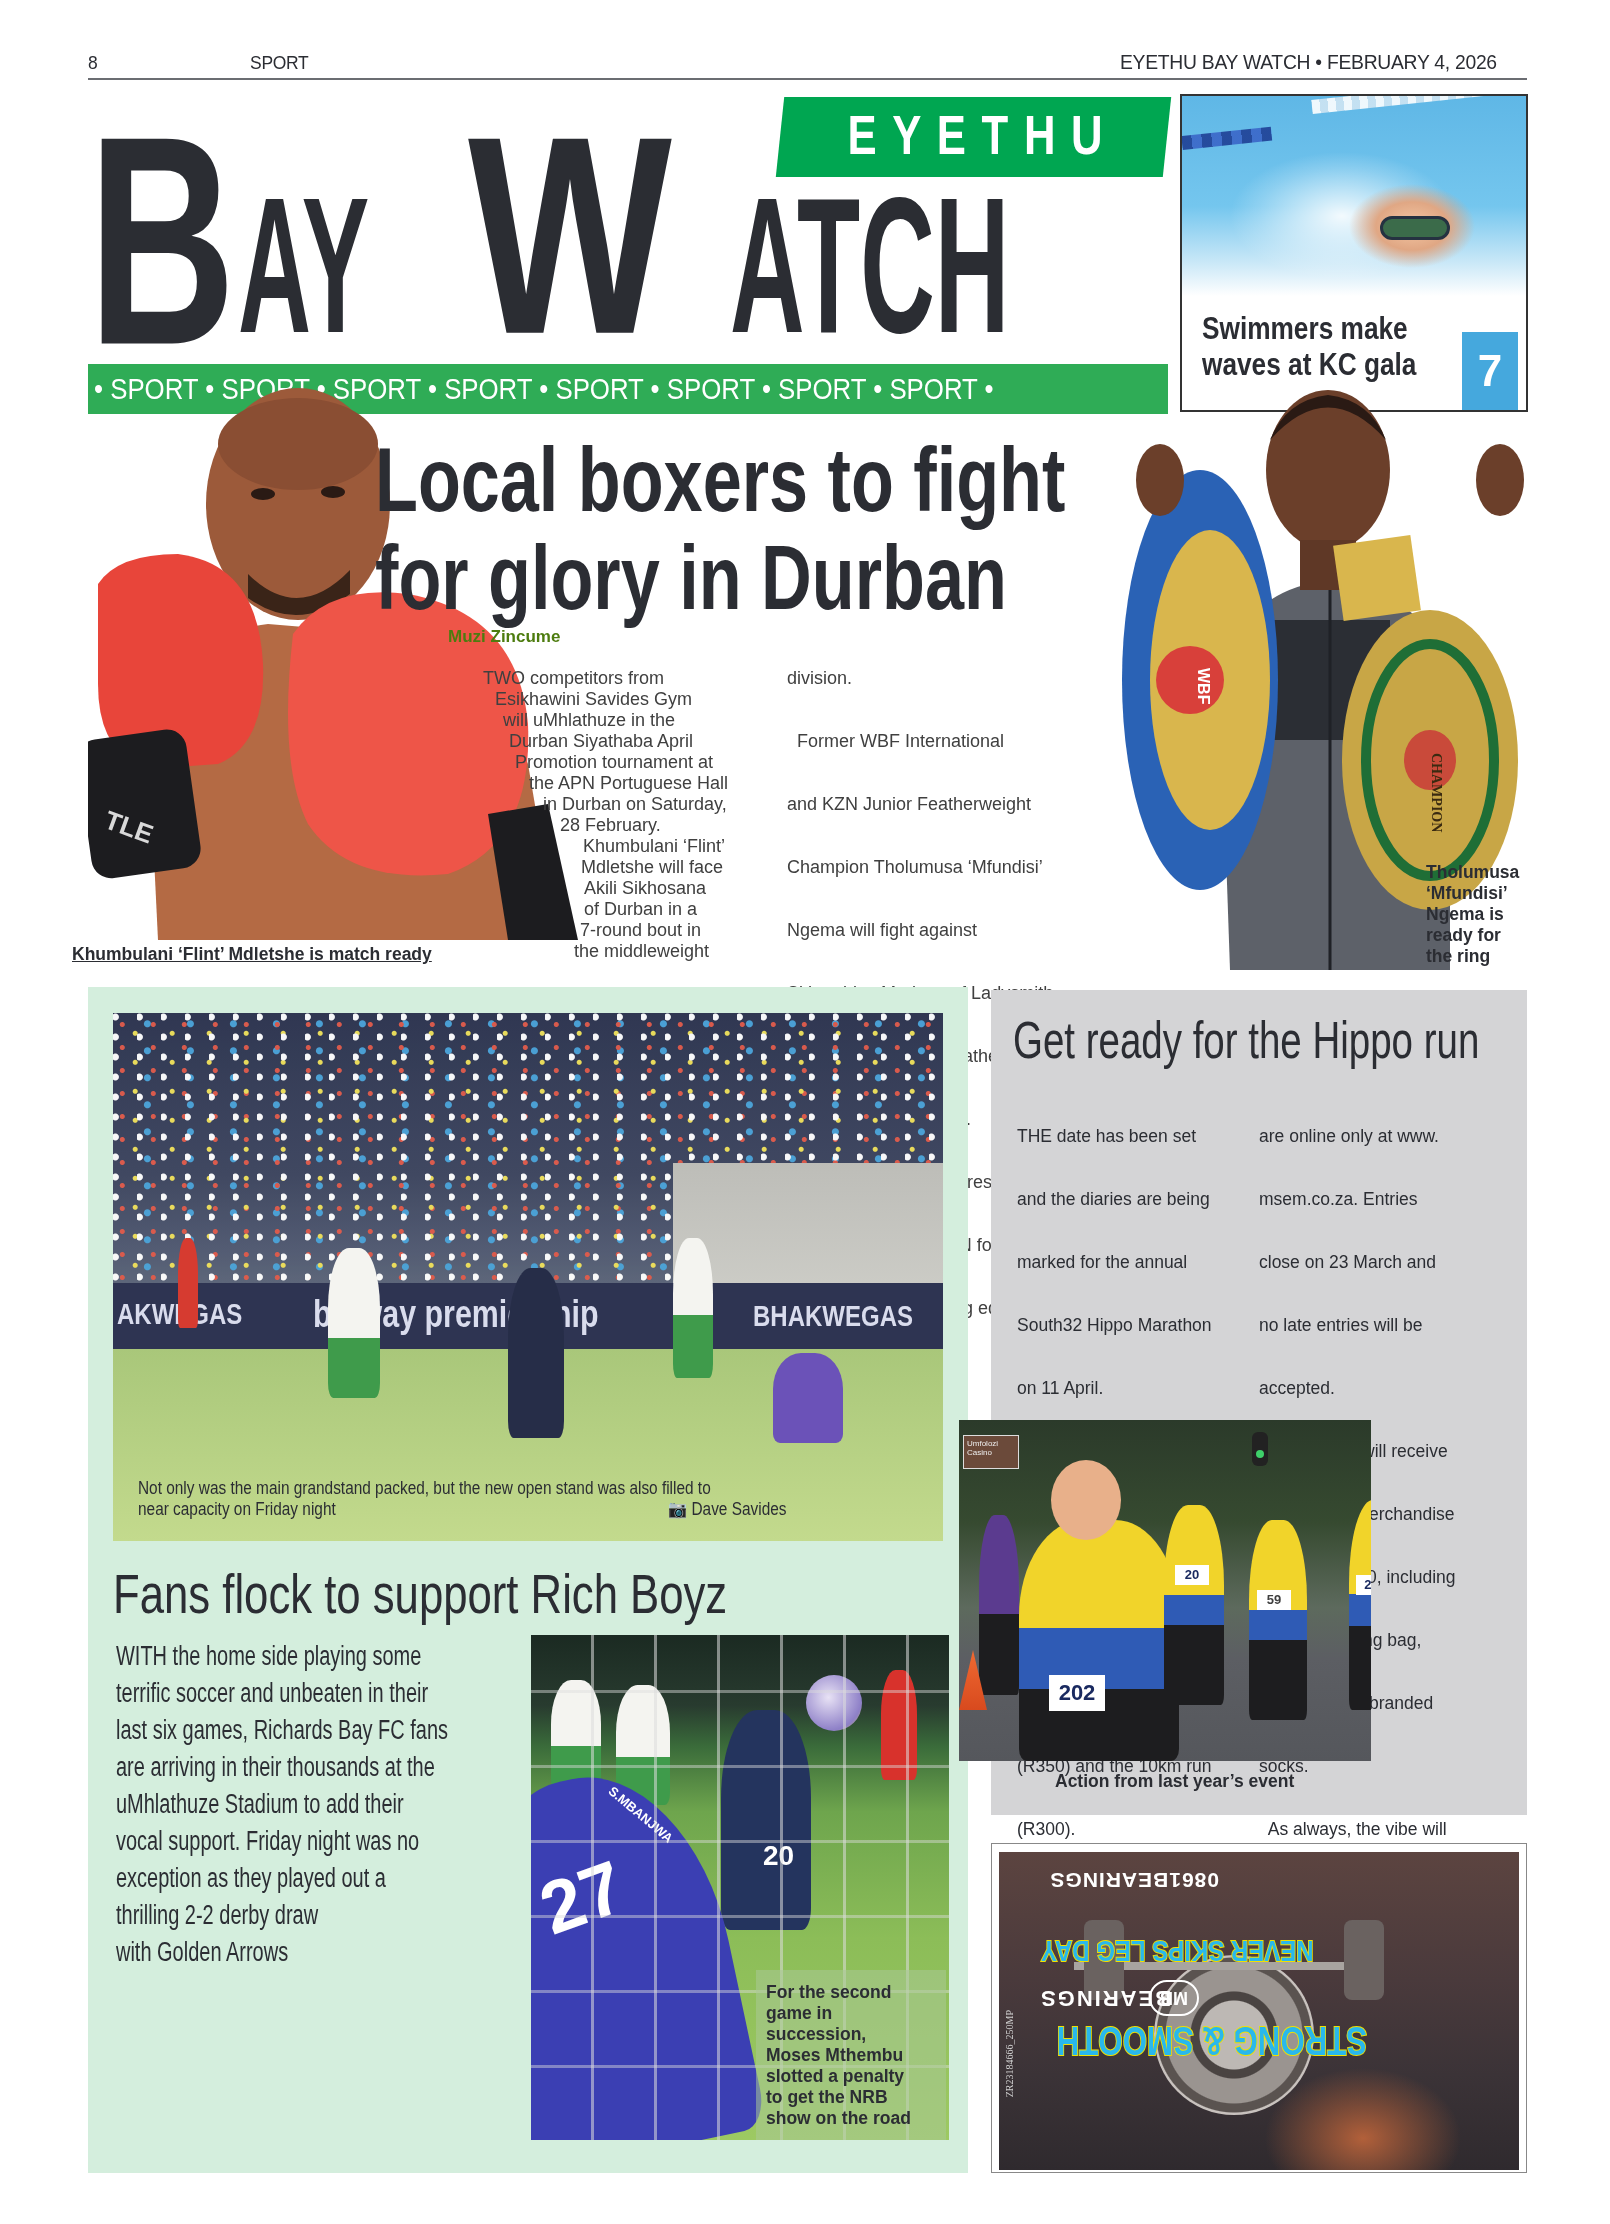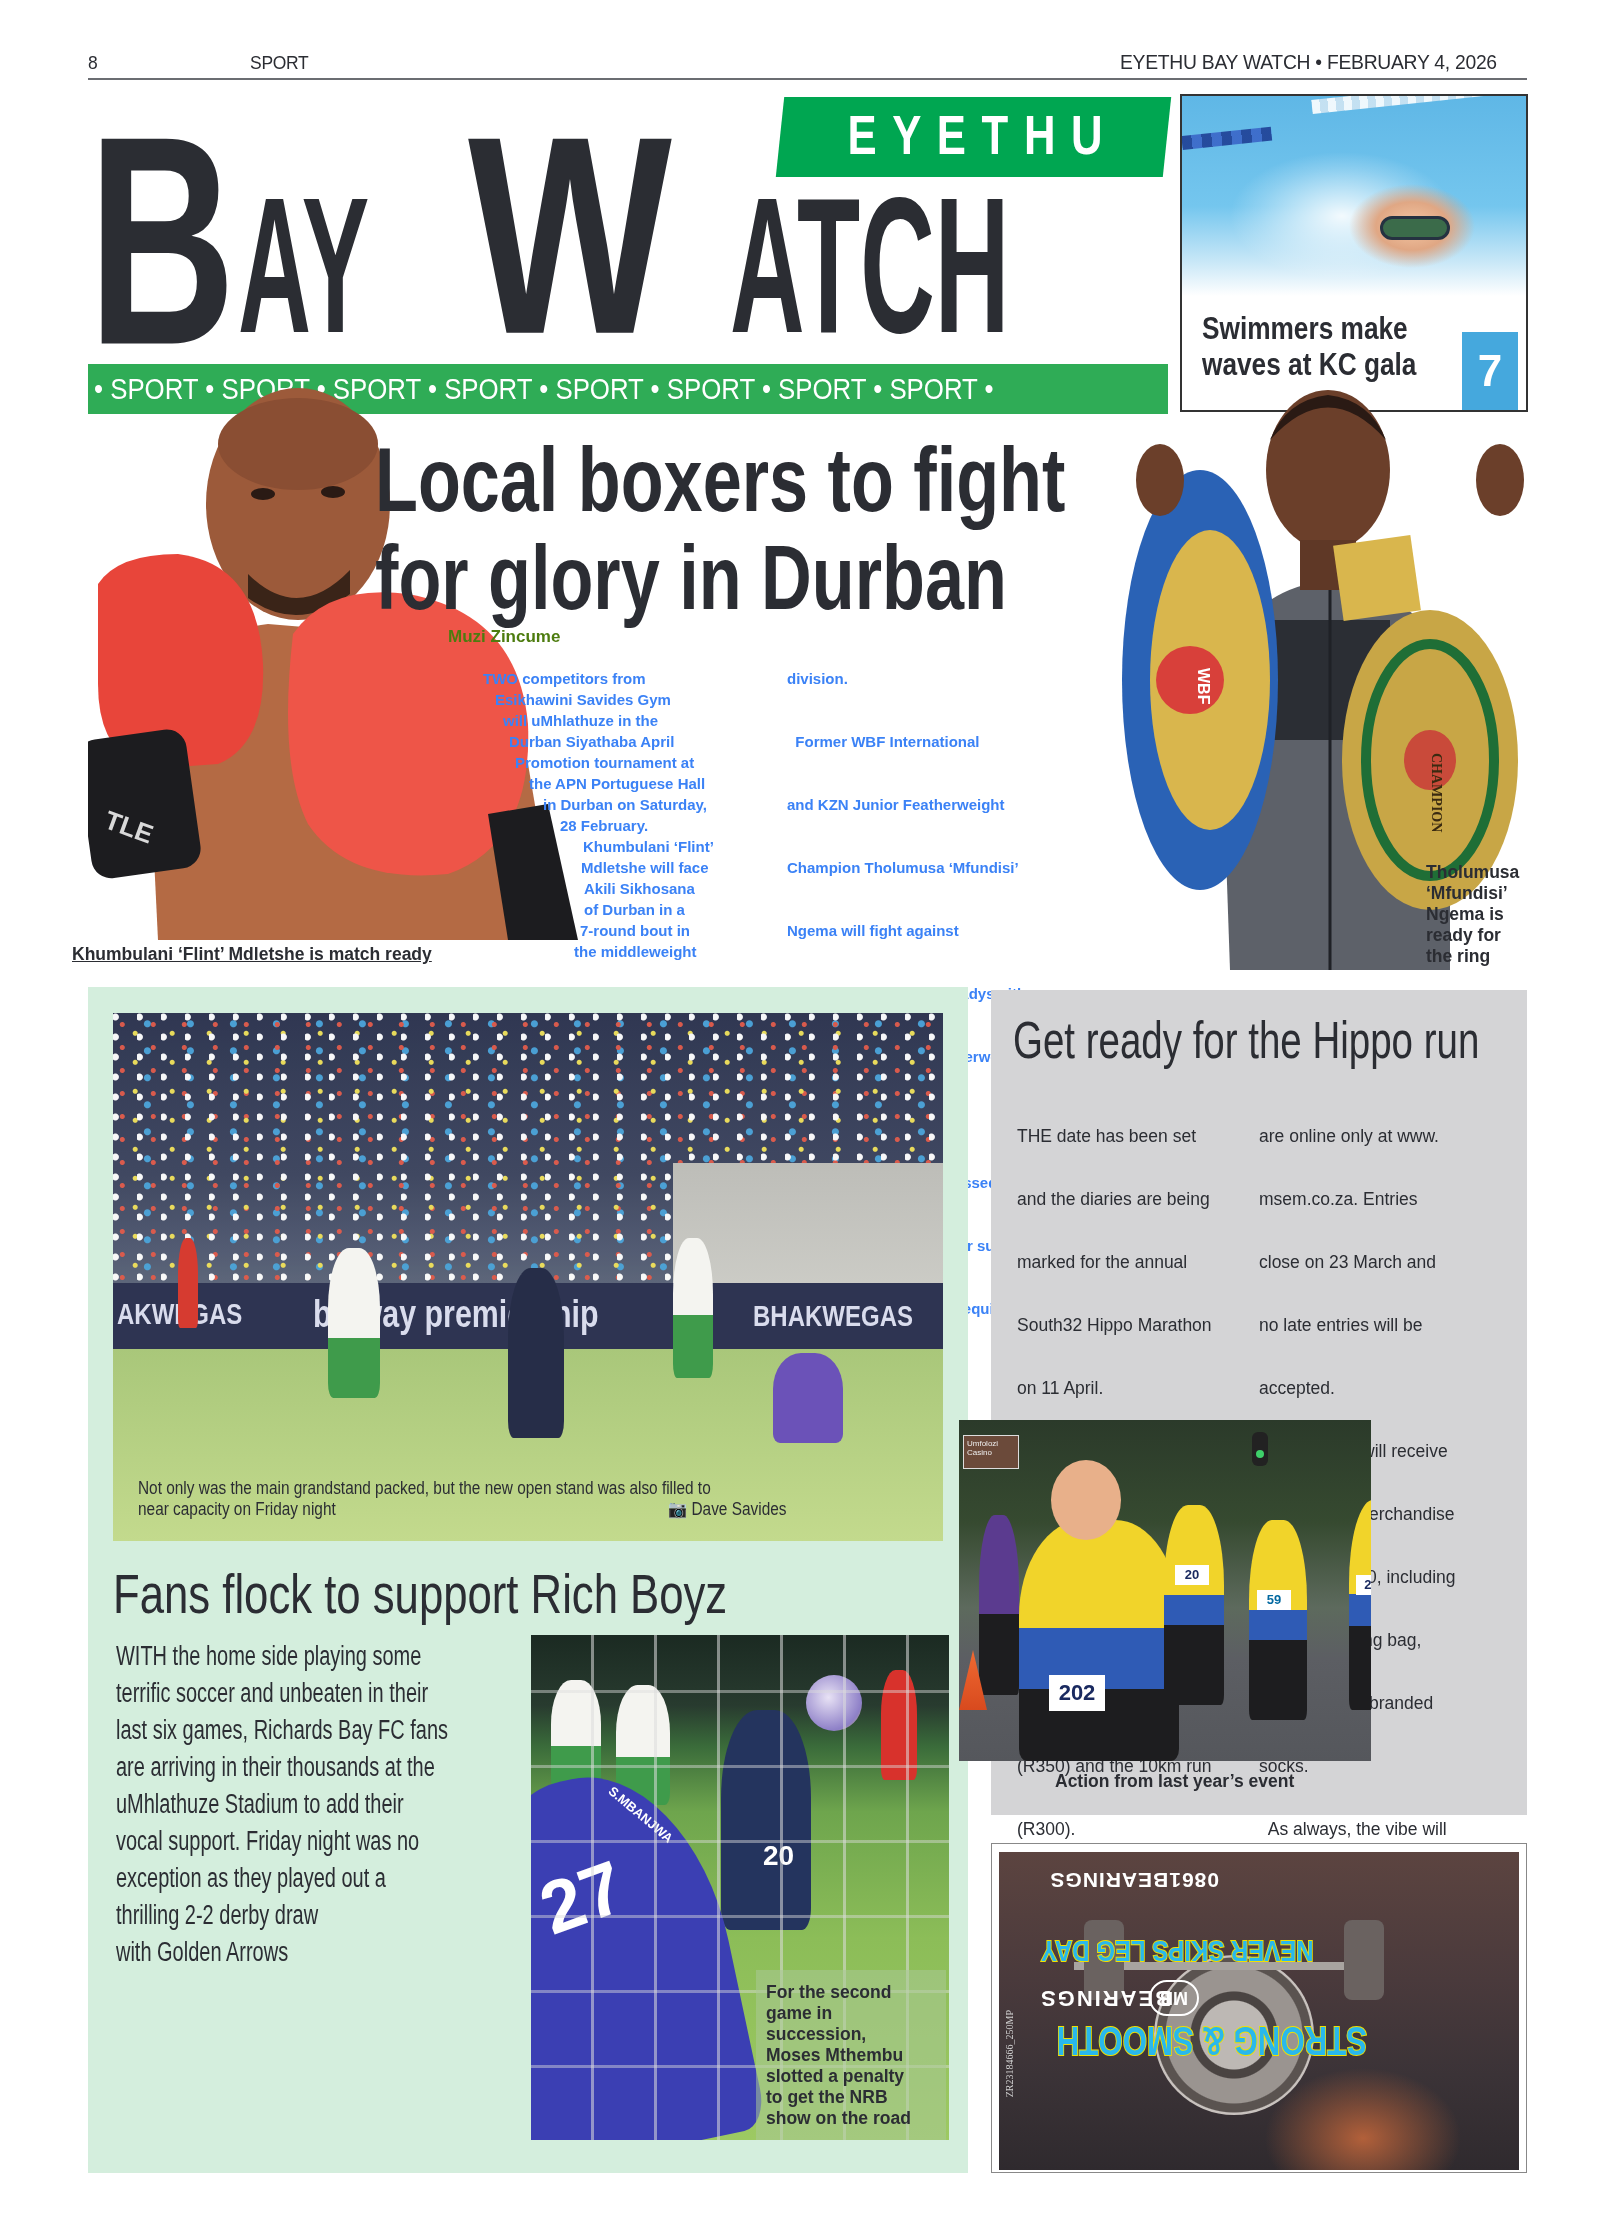--- a/index.html
+++ b/index.html
@@ -28,21 +28,21 @@
   .lane-rope { position: absolute; left: 0; top: 10px; width: 100%; height: 14px;
     background: repeating-linear-gradient(90deg, #1e3f95 0 10px, #3a66c8 10px 20px); transform: rotate(-6deg); transform-origin: left; opacity: 0.9; }
   .lane-rope.white { top: 4px; left: 130px; width: 230px; background: repeating-linear-gradient(90deg, #ffffff 0 8px, #cfe5f3 8px 16px); }
   .teaser-title { position: absolute; left: 20px; top: 214px; font-size: 32px; font-weight: bold; line-height: 36px; color: #2b2d33; transform: scaleX(0.82); transform-origin: left top; width: 300px; }
   .teaser-num { position: absolute; right: 8px; top: 236px; width: 56px; height: 78px; background: #45a8dd; color: #fff; font-size: 44px; font-weight: bold; text-align: center; line-height: 78px; }
 
   
   .boxer-photo { position: absolute; left: 88px; top: 384px; width: 490px; height: 556px; }
   .headline-box { position: absolute; font-family: "Liberation Sans", sans-serif; font-weight: bold; font-size: 90px; line-height: 96px; color: #2b2d33; transform: scaleX(0.78); transform-origin: left top; white-space: nowrap; }
   .byline { font-weight: bold; font-size: 17px; color: #4d7c0f; }
-  .body-small { font-size: 15px; line-height: 21px; color: #3b82f6; font-weight: bold; }
+  .body-small { font-size: 18px; line-height: 21px; color: #404040; }
   .caption-bold { font-weight: bold; font-size: 17.5px; line-height: 21px; color: #2b2d33; }
   .champ-photo { position: absolute; left: 1120px; top: 380px; width: 420px; height: 590px; }
 
   
   .soccer-bg { position: absolute; left: 88px; top: 987px; width: 880px; height: 1186px; background: #d4eedd; }
   .photo1 { position: absolute; left: 113px; top: 1013px; width: 830px; height: 528px; overflow: hidden;
     background: linear-gradient(180deg, #4b5a78 0%, #6a7285 20%, #727b88 45%, #9bb07b 58%, #b8d27c 75%, #c6dd8d 100%); }
   .crowd { position: absolute; left: 0; top: 0; width: 100%; height: 270px;
     background:
       radial-gradient(circle at 10% 20%, #ffffff 0 3px, transparent 4px) 0 0/24px 20px,
@@ -312,21 +312,21 @@
 <div class="photo3">
   <div class="abs" style="left:4px; top:15px; width:56px; height:34px; background:#6b4a3a; border:1px solid #ddd; color:#eee; font-size:8px; padding:3px;">Umfolozi Casino</div>
   <div class="abs" style="left:293px; top:12px; width:16px; height:34px; background:#222; border-radius:6px;"></div>
   <div class="abs" style="left:297px; top:30px; width:8px; height:8px; background:#3ed06a; border-radius:50%;"></div>
   <div class="abs" style="left:60px; top:100px; width:160px; height:241px; background:linear-gradient(180deg,#f1d42a 0 45%,#2f5bb5 45% 70%,#1d1d1f 70% 100%); border-radius:40% 40% 5% 5%;"></div>
   <div class="abs" style="left:92px; top:40px; width:70px; height:80px; background:#e8b08a; border-radius:50%;"></div>
   <div class="abs" style="left:90px; top:255px; width:56px; height:36px; background:#ffffff; color:#1a2a60; font-weight:bold; font-size:22px; text-align:center; line-height:36px;">202</div>
   <div class="abs" style="left:205px; top:85px; width:60px; height:200px; background:linear-gradient(180deg,#f1d42a 0 45%,#2f5bb5 45% 60%,#1d1d1f 60% 100%); border-radius:40% 40% 5% 5%;"></div>
   <div class="abs" style="left:216px; top:145px; width:34px; height:20px; background:#fff; color:#1a2a60; font-weight:bold; font-size:13px; text-align:center; line-height:20px;">20</div>
   <div class="abs" style="left:290px; top:100px; width:58px; height:200px; background:linear-gradient(180deg,#f1d42a 0 45%,#2f5bb5 45% 60%,#1d1d1f 60% 100%); border-radius:40% 40% 5% 5%;"></div>
-  <div class="abs" style="left:298px; top:170px; width:34px; height:20px; background:#fff; color:#0369a1; font-weight:bold; font-size:13px; text-align:center; line-height:20px;">59</div>
+  <div class="abs" style="left:298px; top:170px; width:34px; height:20px; background:#fff; color:#404040; font-weight:bold; font-size:13px; text-align:center; line-height:20px;">59</div>
   <div class="abs" style="left:390px; top:80px; width:60px; height:210px; background:linear-gradient(180deg,#f1d42a 0 45%,#2f5bb5 45% 60%,#1d1d1f 60% 100%); border-radius:40% 40% 5% 5%;"></div>
   <div class="abs" style="left:397px; top:155px; width:38px; height:20px; background:#fff; color:#1a2a60; font-weight:bold; font-size:13px; text-align:center; line-height:20px;">219</div>
   <div class="abs" style="left:20px; top:95px; width:40px; height:180px; background:linear-gradient(180deg,#5b3b8f 0 55%,#1d1d1f 55% 100%); border-radius:40% 40% 5% 5%;"></div>
   <div class="abs" style="left:0; top:230px; width:28px; height:60px; background:linear-gradient(180deg,#f06a32,#d84a1e); clip-path:polygon(50% 0,100% 100%,0 100%);"></div>
 </div>
 <div class="photo3-caption">Action from last year’s event</div>
 
 <div class="ad-frame"></div>
 <div class="ad">
   <div class="ad-flip">

